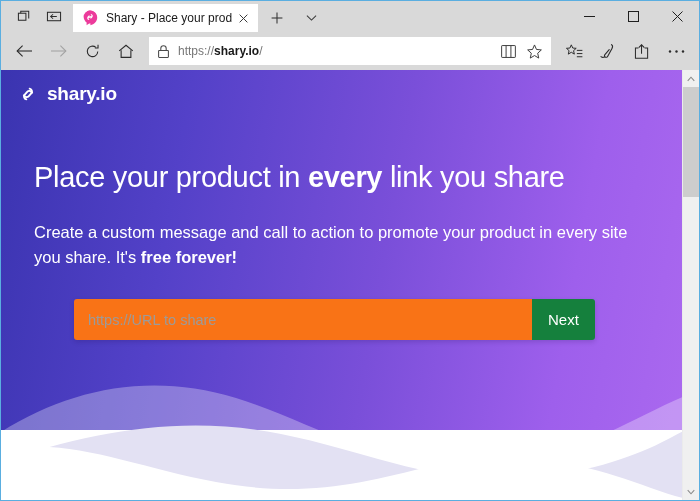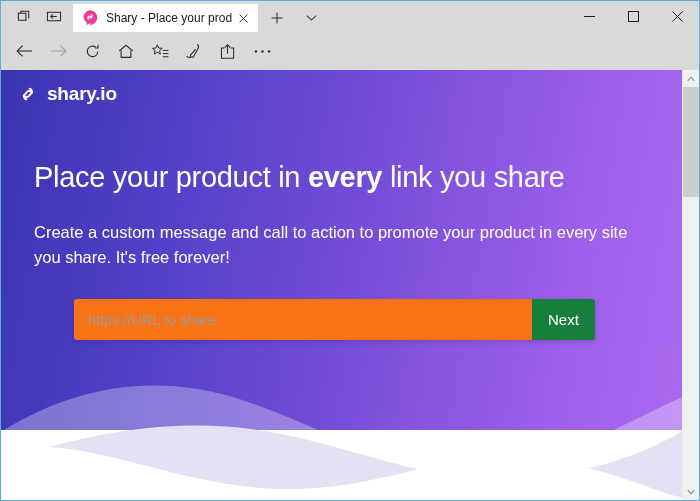--- a/index.html
+++ b/index.html
@@ -237,21 +237,21 @@
   .subhead {
     position: absolute;
     left: 33px;
     top: 133px;
     width: 615px;
     color: #ffffff;
     font-size: 16.5px;
     font-weight: 400;
     line-height: 25px;
   }
-  .subhead b { font-weight: 400; }
+  .subhead b { font-weight: 700; }
 
   .form-row {
     position: absolute;
     left: 73px;
     top: 229px;
     width: 521px;
     height: 41px;
     display: flex;
     border-radius: 3px;
     overflow: hidden;
@@ -408,20 +408,41 @@
         <polyline points="13.9,0.9 13.9,4.3 10.5,4.3"></polyline>
       </svg>
     </div>
     <div class="nav-btn">
       <svg width="16" height="15" viewBox="0 0 17 16" fill="none" stroke="currentColor" stroke-width="1.15">
         <polyline points="1.3,7.4 8.5,1.3 15.7,7.4"></polyline>
         <polyline points="3.3,6.6 3.3,14.3 13.7,14.3 13.7,6.6"></polyline>
       </svg>
     </div>
 
+    <div class="address-box">
+      <span class="lock-icon">
+        <svg width="11" height="13" viewBox="0 0 11 13" fill="none" stroke="currentColor" stroke-width="1.05">
+          <rect x="0.6" y="5.4" width="9.8" height="7" rx="0.6"></rect>
+          <path d="M2.8 5.4 V3.5 A2.7 2.7 0 0 1 8.2 3.5 V5.4"></path>
+        </svg>
+      </span>
+      <span class="url-text"><span>https://</span><b>shary.io</b><span>/</span></span>
+      <span class="addr-icon">
+        <svg width="15" height="13" viewBox="0 0 16 14" fill="none" stroke="currentColor" stroke-width="1.05">
+          <rect x="0.6" y="0.6" width="14.8" height="12.8" rx="0.6"></rect>
+          <line x1="5.4" y1="0.6" x2="5.4" y2="13.4"></line>
+          <line x1="10.6" y1="0.6" x2="10.6" y2="13.4"></line>
+        </svg>
+      </span>
+      <span class="addr-icon">
+        <svg width="15" height="15" viewBox="0 0 16 16" fill="none" stroke="currentColor" stroke-width="1.05">
+          <polygon points="8,1 10.1,5.8 15.3,6.3 11.4,9.8 12.5,15 8,12.3 3.5,15 4.6,9.8 0.7,6.3 5.9,5.8"></polygon>
+        </svg>
+      </span>
+    </div>
 
     <div class="tool-icon">
       <svg width="17" height="15" viewBox="0 0 18 16" fill="none" stroke="currentColor" stroke-width="1.05">
         <polygon points="5.6,0.9 7.1,4.3 10.8,4.6 8,7.1 8.8,10.8 5.6,8.8 2.4,10.8 3.2,7.1 0.4,4.6 4.1,4.3"></polygon>
         <line x1="11.5" y1="6.8" x2="17.4" y2="6.8"></line>
         <line x1="11.5" y1="10.2" x2="17.4" y2="10.2"></line>
         <line x1="11.5" y1="13.6" x2="17.4" y2="13.6"></line>
       </svg>
     </div>
     <div class="tool-icon">

